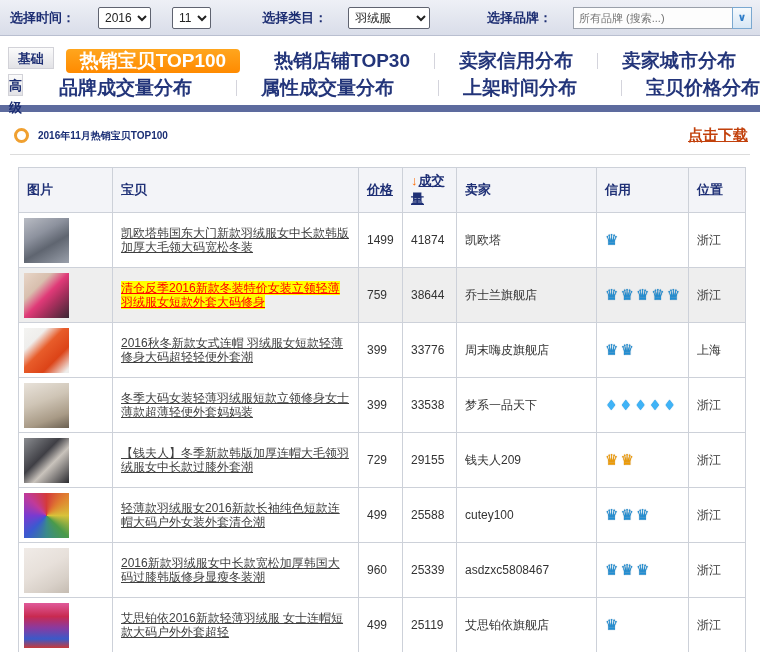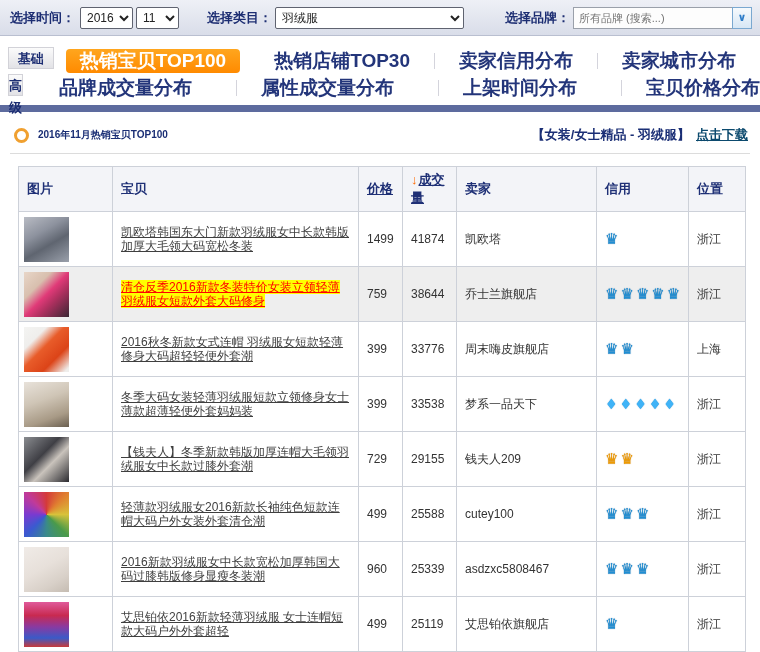--- a/index.html
+++ b/index.html
@@ -3,21 +3,21 @@
 <meta charset="utf-8">
 <style>
   html,body{margin:0;padding:0;}
   body{
     width:760px;height:652px;overflow:hidden;background:#fff;
     font-family:"Liberation Sans","DejaVu Sans",sans-serif;
     -webkit-font-smoothing:antialiased;
   }
   
   .topbar{
-    height:36px;display:flex;align-items:center;gap:3px;padding:0 8px 0 10px;
+    height:36px;display:flex;align-items:center;gap:21px;padding:0 8px 0 10px;
     background:linear-gradient(#eef0f6,#d9dde9);
     border-bottom:1px solid #b9bfd0;box-sizing:border-box;
   }
   .flabel{font-size:13px;font-weight:bold;color:#1c2d72;white-space:nowrap;}
   .topbar select{
     font-size:12px;color:#222;border:1px solid #5f6370;border-radius:2px;
     background:#fff;height:22px;padding:0 2px;font-family:inherit;
   }
   .sel-year{width:56px;margin-left:2px;}
   .sel-month{width:46px;}
@@ -57,21 +57,21 @@
   .sect{
     margin:14px 10px 0 10px;display:flex;align-items:center;
     border-bottom:1px solid #dcdcdc;padding:0 2px 9px 4px;
   }
   .bullet{
     width:9px;height:9px;border:3px solid #f0a030;border-radius:50%;
     background:#fff;margin-right:9px;flex:0 0 auto;
   }
   .sect-title{font-size:10px;font-weight:bold;color:#1a2e75;flex:1;}
   .sect-cat{font-size:13px;font-weight:bold;color:#1a2e75;}
-  .dl-link{font-size:13px;font-weight:bold;color:#0c4a6e;text-decoration:underline;margin-left:6px;cursor:pointer;}
+  .dl-link{font-size:15px;font-weight:bold;color:#c2410c;text-decoration:underline;margin-left:6px;cursor:pointer;}
   
   table.rank{
     border-collapse:collapse;table-layout:fixed;width:727px;
     margin:12px 0 0 18px;background:#fff;
   }
   .rank th,.rank td{
     border:1px solid #cdd1d9;font-size:12px;color:#333;
     padding:4px 8px;vertical-align:middle;text-align:left;overflow:hidden;
   }
   .rank thead th{
@@ -138,21 +138,20 @@
         <span class="tab-item">上架时间分布</span>
         <span class="tab-item">宝贝价格分布</span>
       </span>
   </div>
   <div class="slatebar"></div>
 </div>
 
 <div class="sect">
   <span class="bullet"></span>
   <span class="sect-title">2016年11月热销宝贝TOP100</span>
-  <span class="sect-cat">【女装/女士精品 - 羽绒服】</span>
   <a class="dl-link">点击下载</a>
 </div>
 
 <table class="rank">
   <colgroup>
     <col style="width:94px">
       <col style="width:246px">
       <col style="width:44px">
     <col style="width:54px">
       <col style="width:140px">

